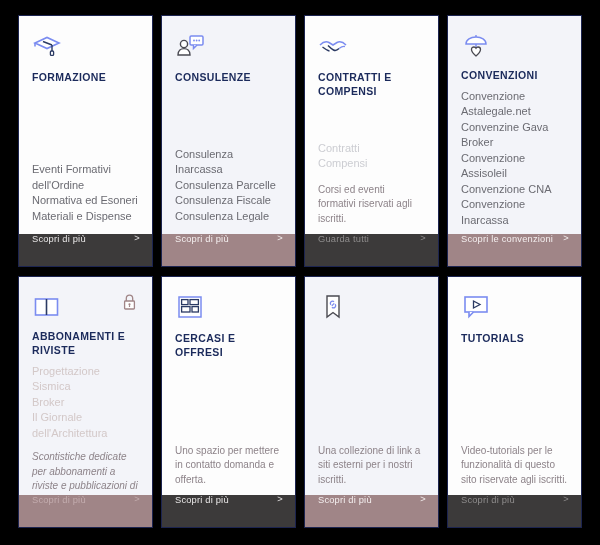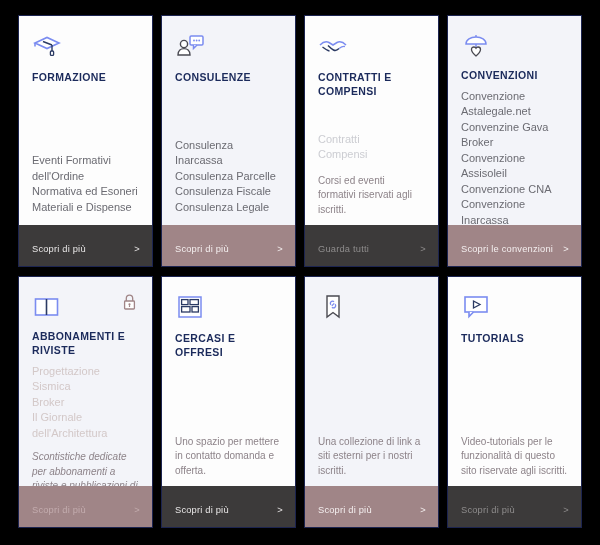--- a/index.html
+++ b/index.html
@@ -81,25 +81,25 @@
   .blurb {
     font-size: 10px;
     line-height: 14.5px;
     color: #8d8389;
     margin-top: 9px;
   }
   .blurb.tight { margin-top: 7px; font-style: italic; }
 
   .card-footer {
     flex: 0 0 auto;
-    height: 41px;
+    height: 32px;
     display: flex;
-    align-items: flex-end;
+    align-items: flex-start;
     justify-content: space-between;
-    padding: 0 12px 12px 13px;
+    padding: 0 12px 0 13px;
     font-size: 9.3px;
     letter-spacing: 0.2px;
   }
   .footer-dark  { background: #3c3a3a; color: #e9e7e7; }
   .footer-rose  { background: #a08587; color: #f4efef; }
   .footer-dark.muted { color: #8e8c8c; }
   .footer-rose.muted { color: #c3acae; }
   .chev { font-size: 9.3px; line-height: 1; }
 </style>
 </head>

